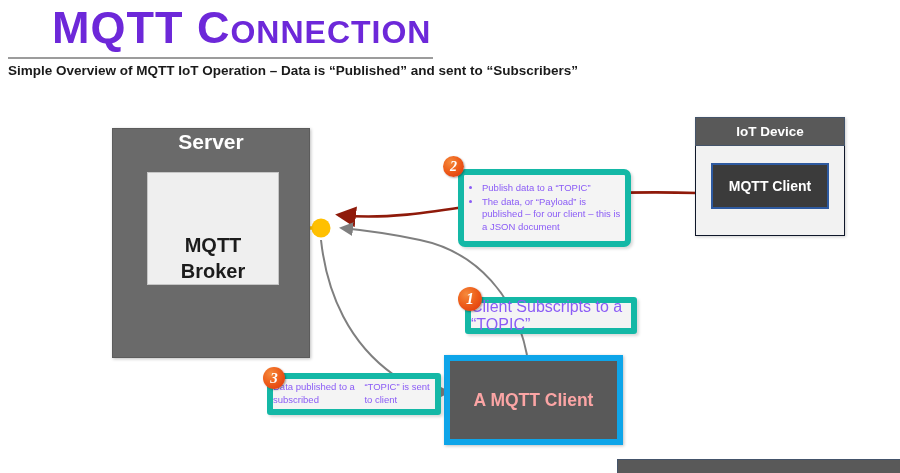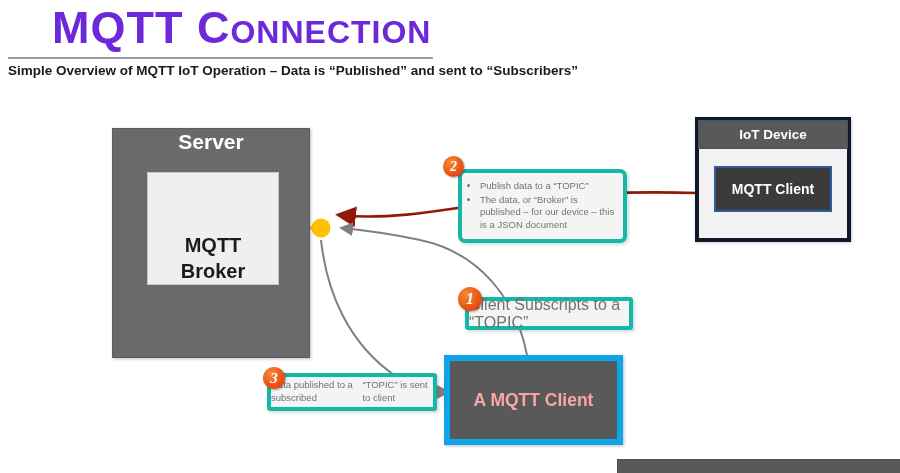--- a/index.html
+++ b/index.html
@@ -26,42 +26,42 @@
   .server-label{position:absolute;left:0;top:1px;width:100%;text-align:center;
     color:#ffffff;font-size:21px;font-weight:700;}
   .broker-box{
     position:absolute;left:34px;top:43px;width:130px;height:111px;
     background:#efefef;border:1px solid #c6c6c6;display:flex;align-items:flex-end;justify-content:center;
   }
   .broker-label{font-size:20px;font-weight:700;color:#1c1c1c;text-align:center;line-height:1.3;width:80px;}
   
   .iot-box{
     position:absolute;left:695px;top:117px;width:148px;height:117px;
-    background:#f2f2f2;border:4px solid #0f172a;z-index:2;box-shadow:1px 1px 3px rgba(0,0,0,.2);
+    background:#f2f2f2;border:1px solid #0f172a;z-index:2;box-shadow:1px 1px 3px rgba(0,0,0,.2);
   }
   .iot-header{
     position:absolute;left:-1px;top:-1px;width:148px;height:27px;background:#595959;
     border:1px solid #44546a;display:flex;align-items:center;justify-content:center;
     color:#fff;font-size:13.5px;font-weight:700;
   }
   .iot-client{
     position:absolute;left:15px;top:45px;width:114px;height:42px;background:#3b3b3b;
     border:2px solid #2e5aa0;display:flex;align-items:center;justify-content:center;
     color:#fff;font-size:14px;font-weight:700;
   }
   
   .amqtt-box{
     position:absolute;left:444px;top:355px;width:167px;height:78px;background:#595959;
     border:6px solid #0ea5e9;display:flex;align-items:center;justify-content:center;z-index:2;
     color:#fca5a5;font-size:17.5px;font-weight:700;box-shadow:1px 1px 3px rgba(0,0,0,.25);
   }
   
   .callout{
-    position:absolute;background:#f4f4f4;border:4px solid #14b8a6;z-index:3;
-    box-shadow:2px 2px 3px rgba(0,0,0,.15);color:#737373;
+    position:absolute;background:#f4f4f4;border:6px solid #14b8a6;z-index:3;
+    box-shadow:2px 2px 3px rgba(0,0,0,.15);color:#8b5cf6;
   }
   .callout-2{left:458px;top:169px;width:161px;height:66px;border-radius:7px;}
   .callout-2 ul{margin:7px 4px 0 18px;padding:0;font-size:9.5px;line-height:1.32;}
   .callout-2 li{margin:0 0 1px 0;}
   .callout-1{left:465px;top:297px;width:160px;height:25px;border-radius:3px;
     display:flex;align-items:center;justify-content:center;font-size:16px;}
   .callout-3{left:267px;top:373px;width:162px;height:30px;border-radius:3px;
     display:flex;flex-direction:row;align-items:center;justify-content:center;font-size:9.5px;line-height:1.35;}
   
   .badge{
@@ -120,21 +120,21 @@
   <div class="iot-box">
     <div class="iot-header">IoT Device</div>
     <div class="iot-client">MQTT Client</div>
   </div>
 
   <div class="amqtt-box">A MQTT Client</div>
 
   <div class="callout callout-2">
     <ul>
       <li>Publish data  to a “TOPIC”</li>
-      <li>The data, or “Broker” is published – for our device – this is a JSON document</li>
+      <li>The data, or “Payload” is published – for our client – this is a JSON document</li>
     </ul>
   </div>
   <div class="badge badge-2">2</div>
 
   <div class="callout callout-1">Client Subscripts to a “TOPIC”</div>
   <div class="badge badge-1">1</div>
 
   <div class="callout callout-3">
     <div>Data published to a subscribed</div>
     <div>“TOPIC” is sent to client</div>

